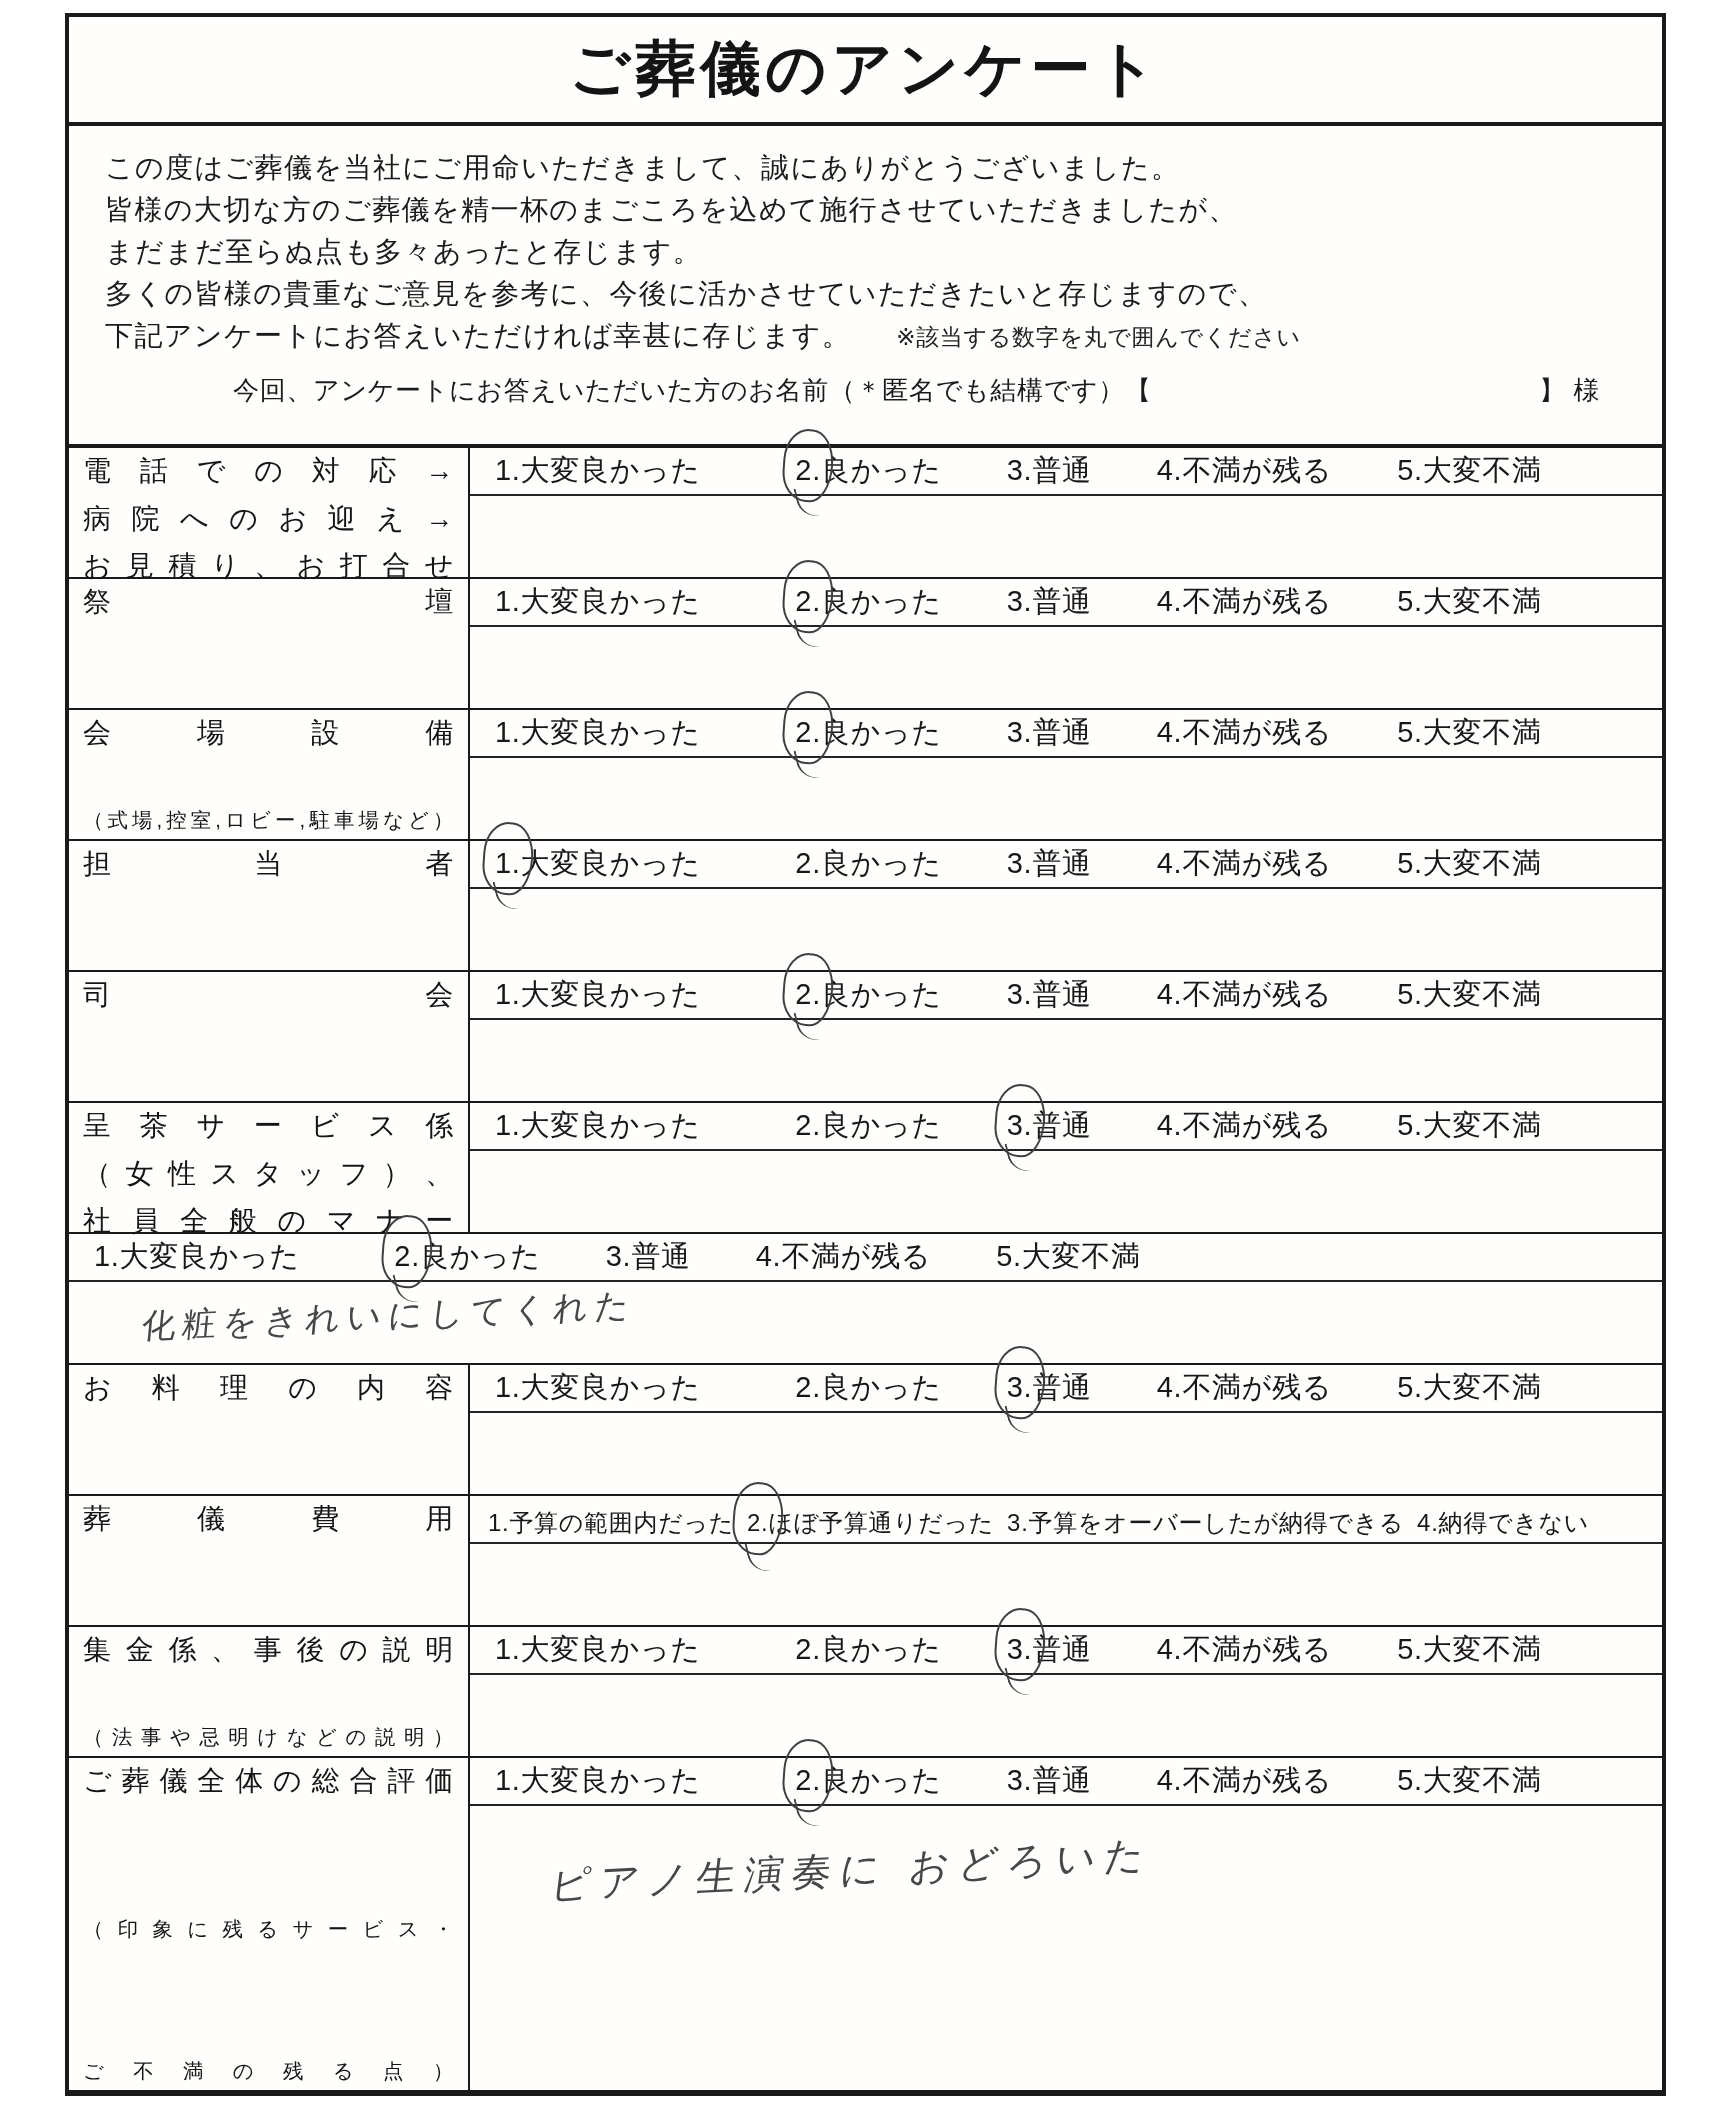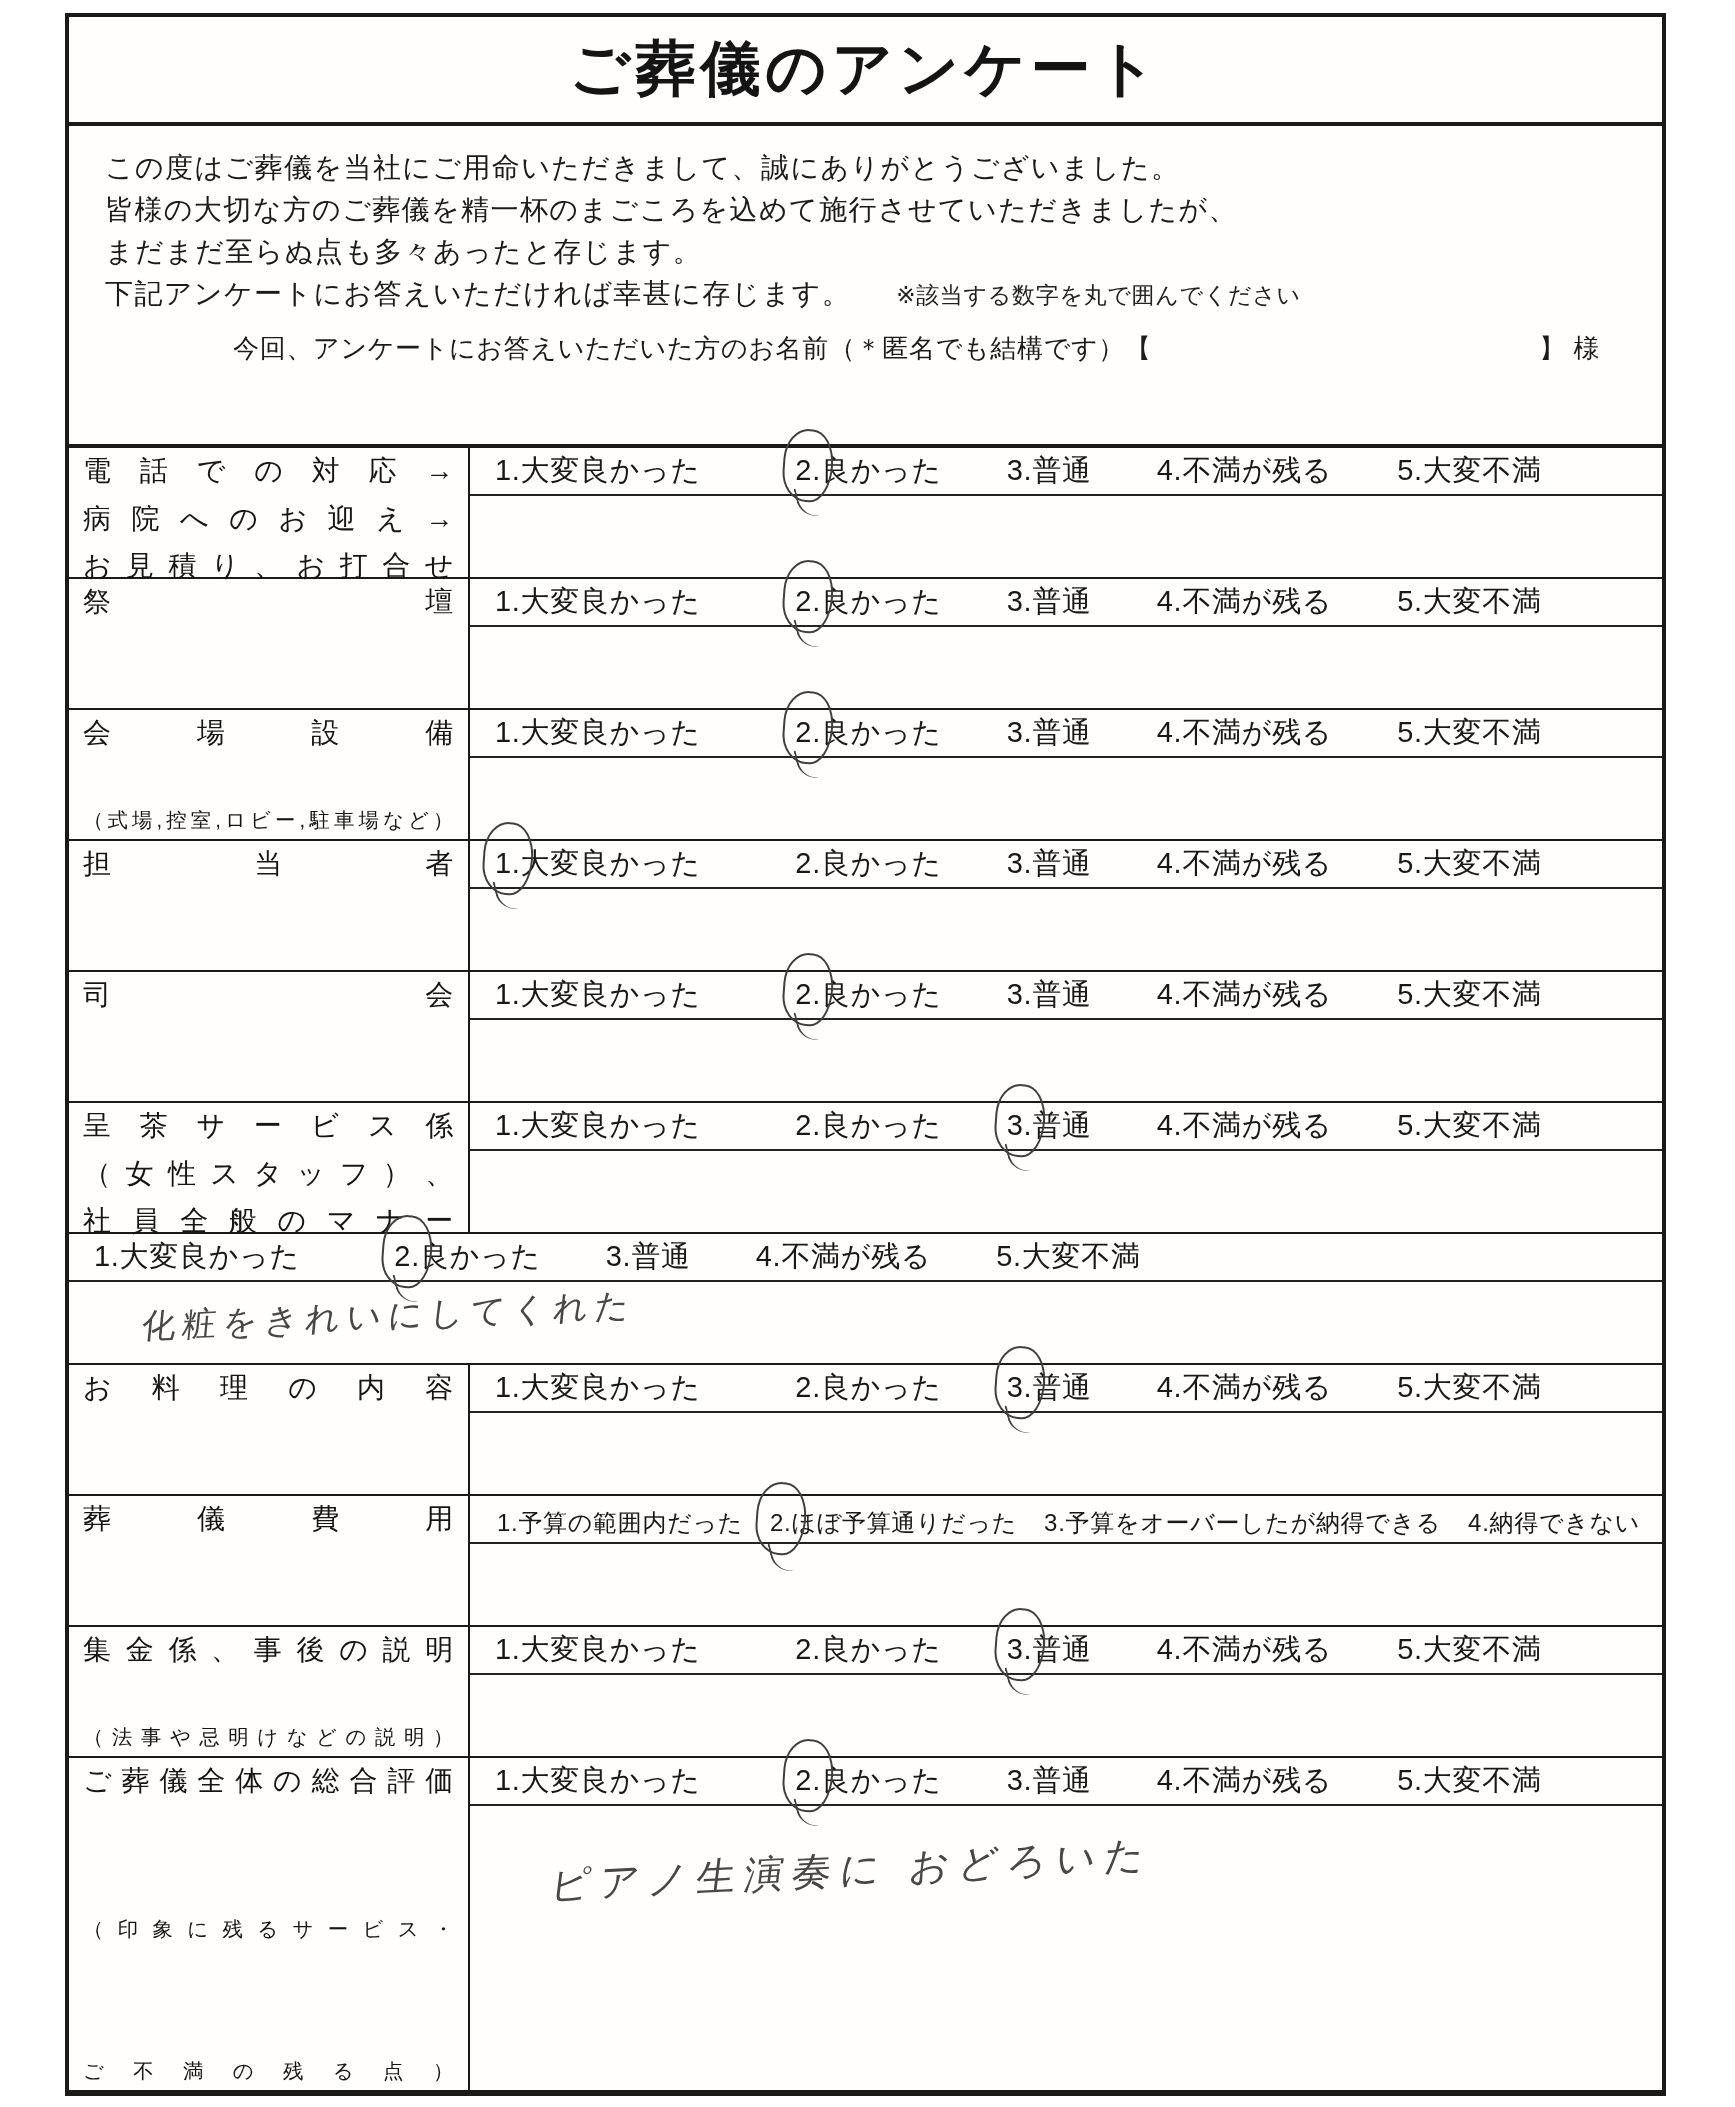--- a/index.html
+++ b/index.html
@@ -25,21 +25,21 @@
   .label-cell{width:371px;padding:4.2px 14px;border-right:2.8px solid #1a1a1a;
               display:flex;flex-direction:column;justify-content:space-between;gap:9.8px;flex:none;}
   .label-line{font-size:28px;letter-spacing:0.7px;text-align:justify;text-align-last:justify;color:#151515;}
   .label-line.small{font-size:20.4px;}
   .row:last-child .label-cell{gap:21px;}
   .answer-cell{flex:1;display:flex;flex-direction:column;min-width:0;}
   .options-line{height:48px;border-bottom:2.1px solid #232323;display:flex;align-items:flex-end;
                 padding:0 7px 2.8px 25px;box-sizing:border-box;}
   .options-line.standard{font-size:29px;gap:65px;}
   .options-line.standard .option:nth-child(2){margin-left:29.5px;}
-  .options-line.budget{font-size:24px;gap:27px;padding-left:27px;}
+  .options-line.budget{font-size:24px;gap:13px;padding-left:18px;}
   .option{white-space:nowrap;letter-spacing:0.7px;color:#181818;}
   .option .num{display:inline-block;}
   .option.circled .num{position:relative;}
   .option.circled .num::before{content:"";position:absolute;left:50%;top:50%;width:46px;height:69px;
       transform:translate(-50%,-56%) rotate(4deg);border:2.1px solid #3f3f3f;
       border-radius:52% 48% 46% 54% / 46% 52% 56% 44%;z-index:2;pointer-events:none;}
   .option.circled .num::after{content:"";position:absolute;left:1.4px;top:32px;width:18px;height:32px;
       border-left:2.1px solid #3f3f3f;border-bottom-left-radius:29.5px;
       transform:rotate(-14deg);z-index:2;pointer-events:none;}
   .comment-area{flex:1;position:relative;}
@@ -54,20 +54,21 @@
 <div class="sheet">
 
   <div class="title-box">
     <h1>ご葬儀のアンケート</h1>
   </div>
 
   <div class="intro-box">
     <p class="intro-line">この度はご葬儀を当社にご用命いただきまして、誠にありがとうございました。</p>
     <p class="intro-line">皆様の大切な方のご葬儀を精一杯のまごころを込めて施行させていただきましたが、</p>
     <p class="intro-line">まだまだ至らぬ点も多々あったと存じます。</p>
+    <p class="intro-line">多くの皆様の貴重なご意見を参考に、今後に活かさせていただきたいと存じますので、</p>
     <p class="intro-line"><span>下記アンケートにお答えいただければ幸甚に存じます。</span><span class="note">※該当する数字を丸で囲んでください</span></p>
     <div class="name-line">
       <span>今回、アンケートにお答えいただいた方のお名前（＊匿名でも結構です）【</span>
       <span class="name-blank"></span>
       <span>】 様</span>
     </div>
   </div>
 
   <div class="table" id="table">
       <div class="row">

